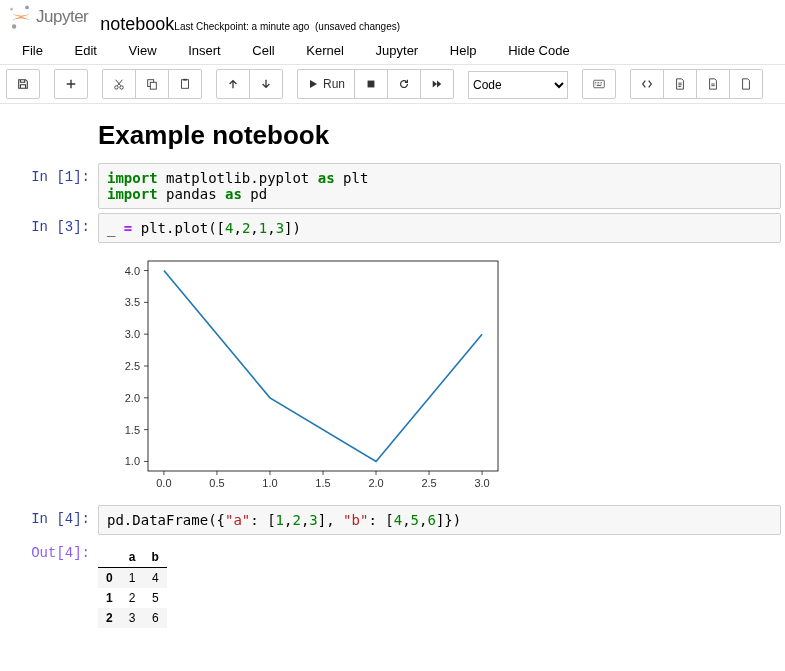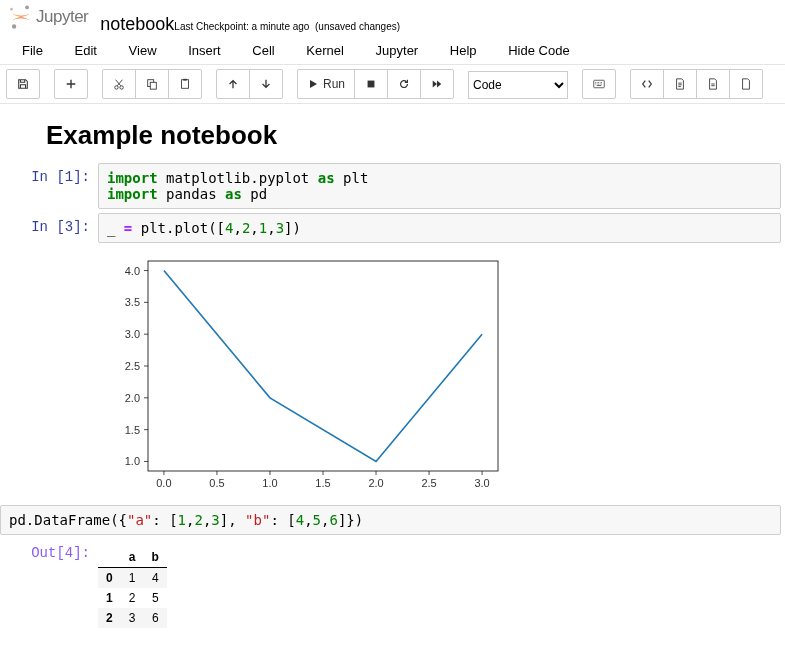--- a/index.html
+++ b/index.html
@@ -20,21 +20,21 @@
 .btn-group .btn:last-child{border-radius:0 2px 2px 0}
 .run-btn{gap:4px;padding:3px 9px}
 select.celltype{border:1px solid #ccc;height:28px;width:100px;font-size:12px;background:#fff}
 .spacer{width:6px}
 .nb-container{padding:8px 0 20px 0}
 .prompt{width:90px;text-align:right;font-family:Liberation Mono, monospace;font-size:14px;padding:6px 8px 0 0;flex-shrink:0}
 .in-prompt{color:#303F9F}
 .out-prompt{color:#8b5cf6}
 .cell{display:flex;margin:4px 0;padding-right:4px}
 .cell-body{flex:1;min-width:0}
-.md-cell{padding-left:46px}
+.md-cell{padding-left:98px}
 h1.nb-title{font-size:26px;font-weight:bold;margin:8px 0 12px 0}
 .code-input{border:1px solid #cfcfcf;background:#f7f7f7;border-radius:2px;padding:6px 8px;font-family:monospace;font-size:14px;white-space:pre;overflow-x:auto}
 .tok-kw{color:#008000;font-weight:bold}
 .tok-op{color:#AA22FF;font-weight:bold}
 .tok-num{color:#008000}
 .tok-str{color:#BA2121}
 .output-area{padding:8px 0 0 0}
 .plot-svg{display:block}
 .axis-txt{font-family:sans-serif;font-size:11px;fill:#333}
 .df-table{border-collapse:collapse;font-size:12px;margin-left:0}
@@ -229,20 +229,21 @@
             <text class="axis-txt" x="331.06060606060606" y="236" text-anchor="middle">2.5</text>
             <line x1="384.0909090909091" y1="220" x2="384.0909090909091" y2="224" stroke="#000" stroke-width="0.7"></line>
             <text class="axis-txt" x="384.0909090909091" y="236" text-anchor="middle">3.0</text>
             <path d="M65.9090909090909 19.54545454545456L171.96969696969694 146.8181818181818L278.030303030303 210.45454545454547L384.0909090909091 83.18181818181822" fill="none" stroke="#1f77b4" stroke-width="1.6"></path>
           </svg>
       </div>
     </div>
   </div>
 
   <div class="cell">
+    <div class="prompt in-prompt">In [4]:</div>
     <div class="cell-body">
       <div class="code-input"><span>pd.DataFrame({</span><span class="tok-str">"a"</span><span>: [</span><span class="tok-num">1</span><span>,</span><span class="tok-num">2</span><span>,</span><span class="tok-num">3</span><span>], </span><span class="tok-str">"b"</span><span>: [</span><span class="tok-num">4</span><span>,</span><span class="tok-num">5</span><span>,</span><span class="tok-num">6</span><span>]})</span></div>
     </div>
   </div>
 
   <div class="cell">
     <div class="prompt out-prompt">Out[4]:</div>
     <div class="cell-body">
       <div class="output-area">
         <table class="df-table" id="dftable">

